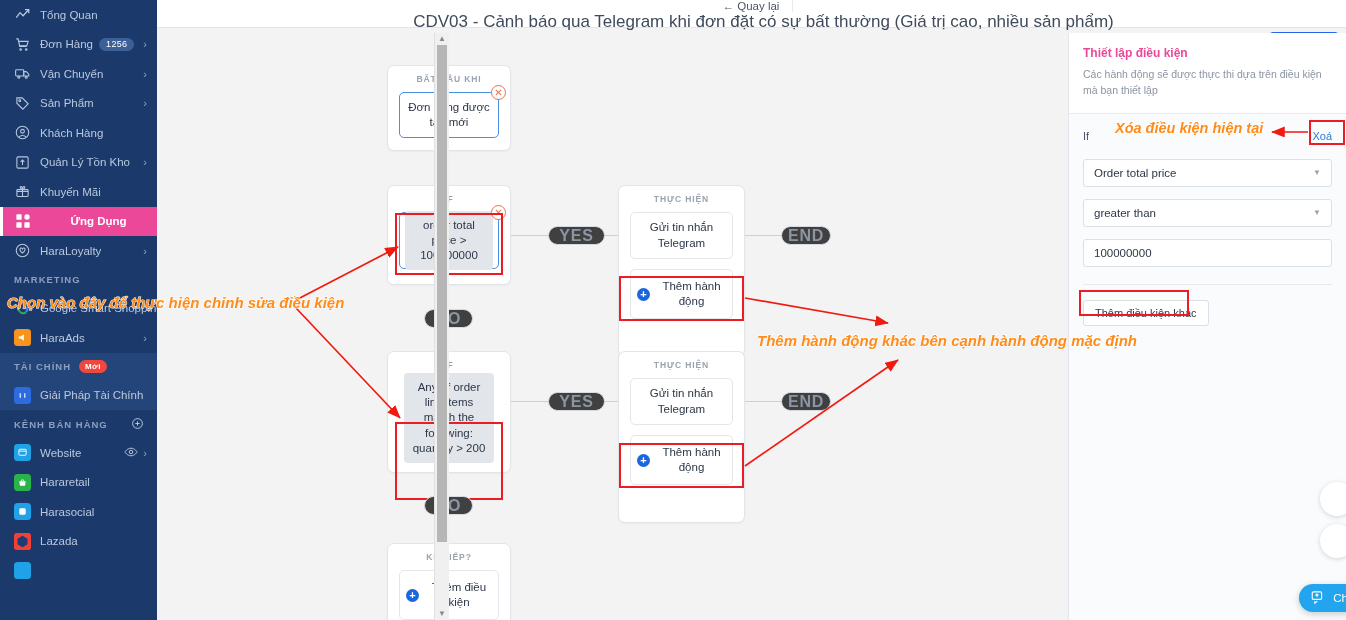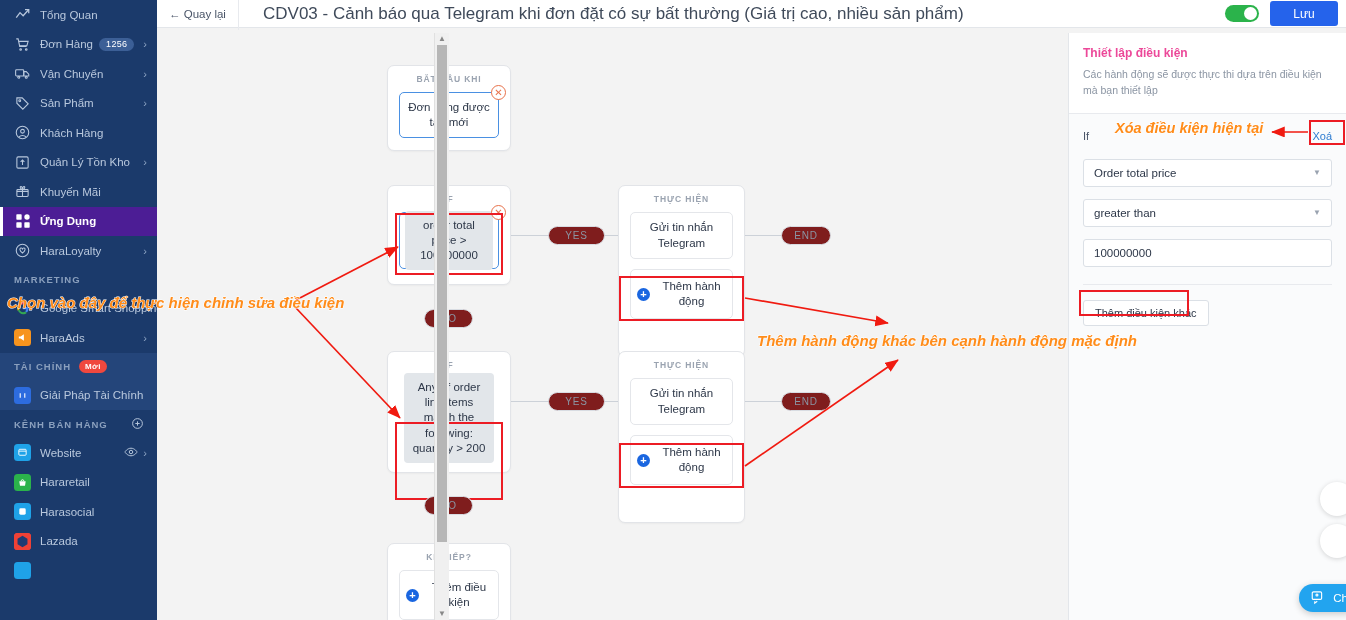--- a/index.html
+++ b/index.html
@@ -21,21 +21,21 @@
     height: 29.5px; display: flex; align-items: center;
     padding-left: 14px; font-size: 11.5px; color: #b9c8dd; cursor: pointer;
   }
   .nav-item .ico {
     width: 17px; height: 17px; margin-right: 9px;
     display: flex; align-items: center; justify-content: center; flex: 0 0 17px;
   }
   .nav-item .lbl { flex: 1 1 auto; white-space: nowrap; overflow: hidden; }
   .nav-item .chev { font-size: 11px; color: #8da4c4; margin-right: 10px; }
   .nav-item.active {
-    background: #4c1d95; color: #ffffff; font-weight: bold;
+    background: #ec4899; color: #ffffff; font-weight: bold; text-align: center;
   }
   .nav-item.active::before {
     content: ""; position: absolute; left: 0; top: 0; bottom: 0; width: 3px; background: #ffffff;
   }
   .nav-item.tinted { background: #24457a; }
   .badge-count {
     background: #3c5f96; color: #fff; border-radius: 9px;
     font-size: 9px; padding: 1.5px 7px; margin-right: 9px; letter-spacing: .3px;
   }
   .sec-head {
@@ -51,21 +51,21 @@
     width: 17px; height: 17px; border-radius: 3.5px;
     display: flex; align-items: center; justify-content: center;
     font-size: 9px; color: #fff; font-weight: bold; overflow: hidden;
   }
   .eye-ico { margin-right: 5px; color: #b9c8dd; }
 
   
   #topbar {
     position: absolute; left: 157px; top: 0; right: 0; height: 28px;
     background: #ffffff; border-bottom: 1px solid #e3e6ea;
-    display: flex; align-items: center;
+    display: flex; align-items: center; flex-direction: column;
   }
   #back-btn {
     width: 82px; height: 33px; display: flex; align-items: center;
     justify-content: center; font-size: 11.5px; color: #4a5568;
     border-right: 1px solid #e8eaee; cursor: pointer;
   }
   #wf-title { margin-left: 24px; font-size: 17px; color: #3f4a5a; }
   #topbar-right { margin-left: auto; display: flex; align-items: center; padding-right: 8px; }
   .toggle {
     width: 34px; height: 17px; border-radius: 10px; background: #2bb34b;
@@ -132,22 +132,22 @@
     font-size: 11.5px; color: #2d3748; padding: 9px 6px; gap: 7px;
   }
   .plus-circle {
     width: 13px; height: 13px; border-radius: 50%; background: #1a66e0;
     color: #fff; font-size: 11px; line-height: 12px; text-align: center;
     font-weight: bold; flex: 0 0 13px;
   }
   .redbox { position: absolute; border: 2.5px solid #ec1c24; }
   .pill {
     position: absolute; border: 1px solid #d8dce2; border-radius: 12px;
-    background: #7f1d1d; font-size: 10px; color: #8b95a3; letter-spacing: .8px;
-    display: flex; align-items: center; justify-content: center;
+    background: #404040; font-size: 16px; color: #8b95a3; letter-spacing: .8px;
+    display: flex; align-items: center; justify-content: center; font-weight: bold;
   }
   .edge { position: absolute; background: #ccd1d8; }
 
   
   #rpanel {
     position: absolute; left: 1068px; top: 33px; right: 0; bottom: 0;
     background: #fafbfc; border-left: 1px solid #e3e6ea; overflow: hidden;
   }
   #rpanel-head {
     background: #fff; padding: 13px 14px 14px; border-bottom: 1px solid #e8eaee;

